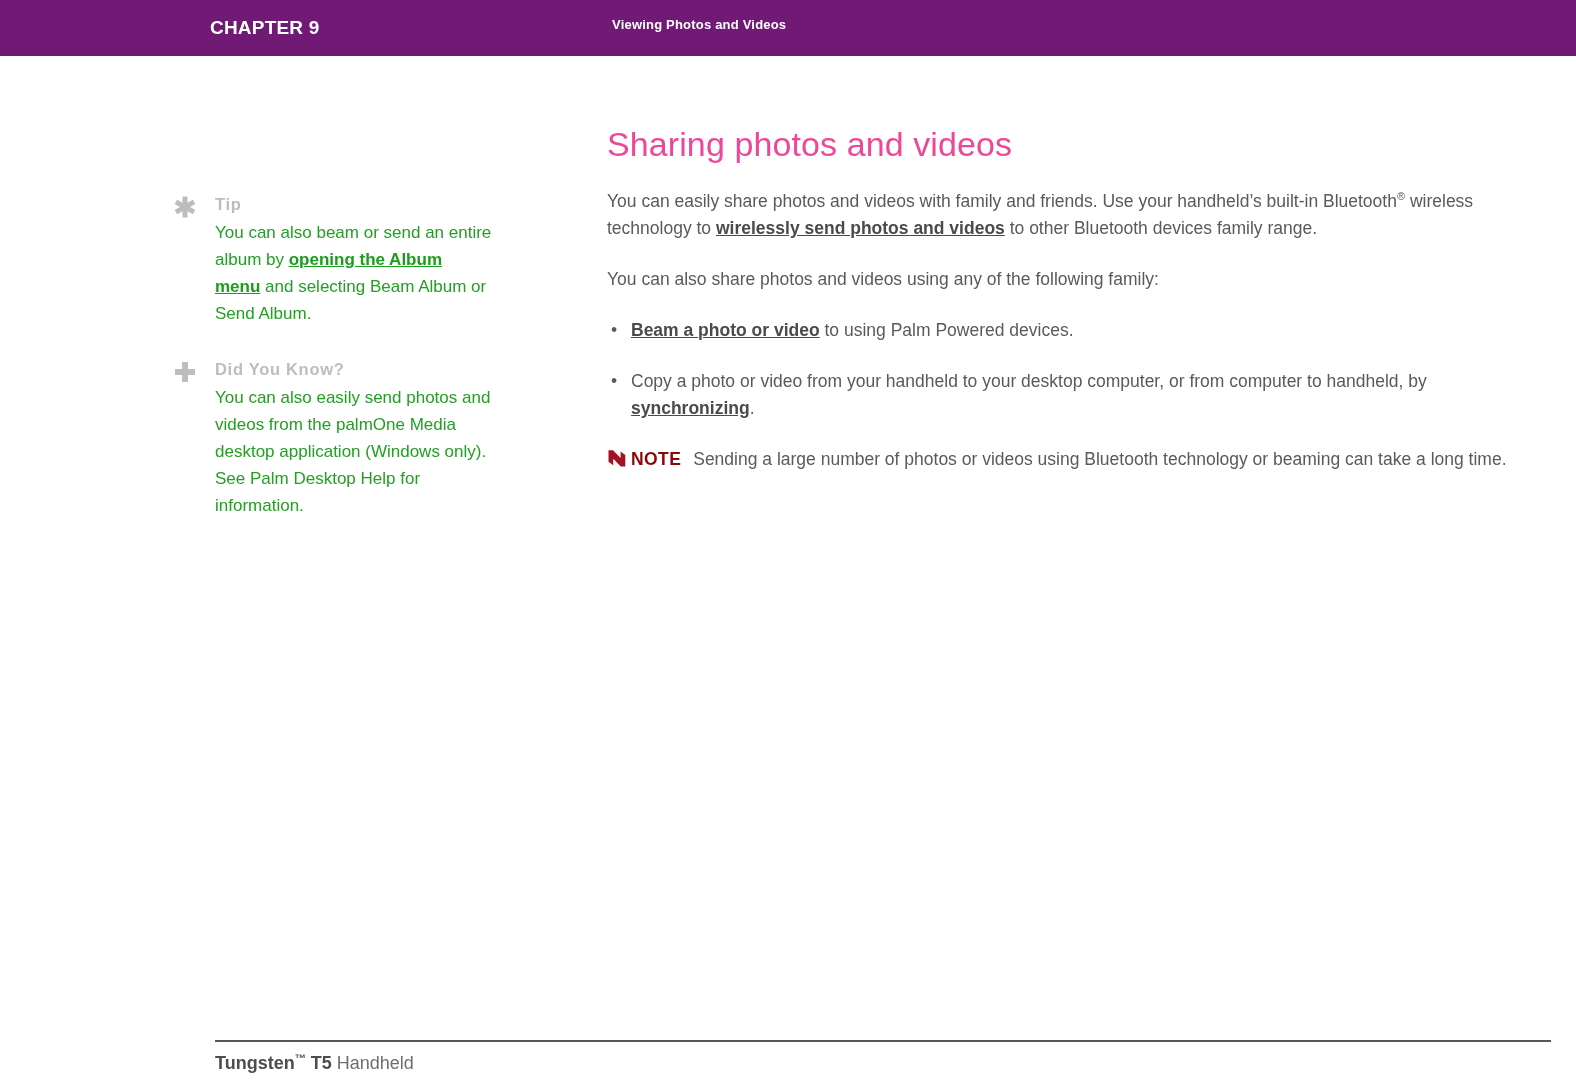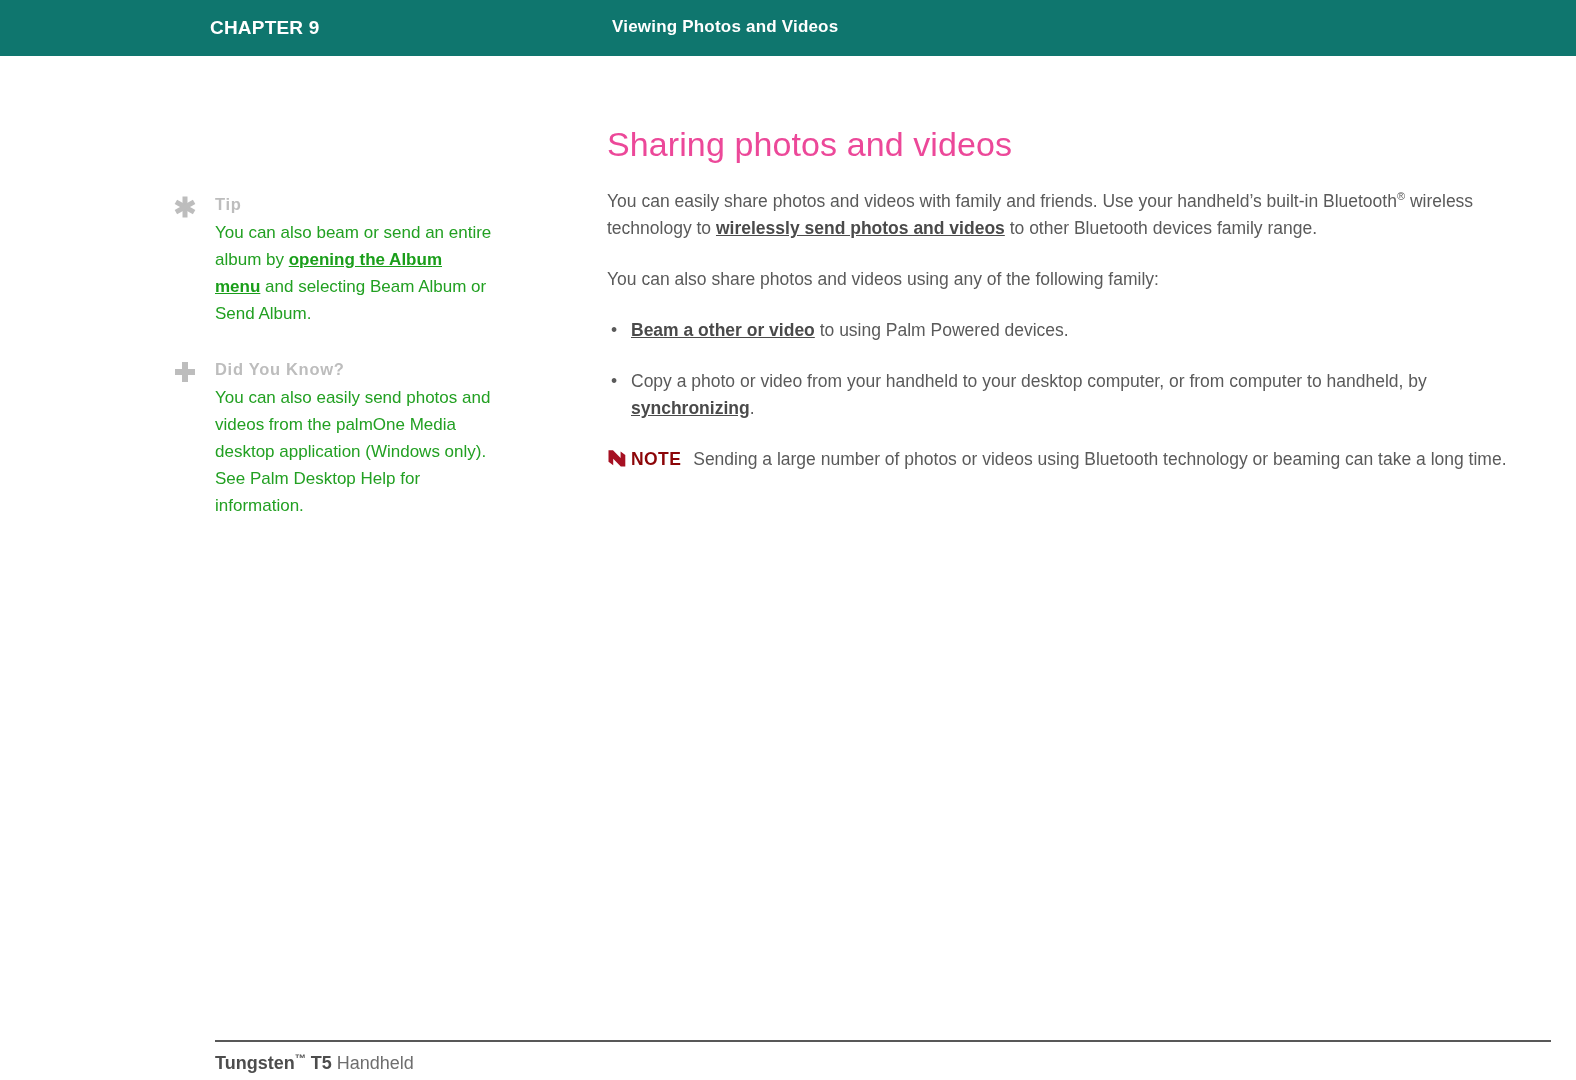--- a/index.html
+++ b/index.html
@@ -15,37 +15,37 @@
     overflow: hidden;
   }
 
   
   .header-bar {
     position: absolute;
     left: 0;
     top: 0;
     width: 1576px;
     height: 56px;
-    background: #0f766e;
+    background: #701a75;
   }
   .header-chapter {
     position: absolute;
     left: 210px;
     top: 17px;
     font-size: 19px;
     font-weight: bold;
     color: #ffffff;
     letter-spacing: 0.2px;
     white-space: nowrap;
   }
   .header-title {
     position: absolute;
     left: 612px;
     top: 17px;
-    font-size: 17px;
+    font-size: 13px;
     font-weight: bold;
     color: #ffffff;
     letter-spacing: 0.2px;
     white-space: nowrap;
   }
 
   
   .sidebar {
     position: absolute;
     left: 172px;
@@ -243,21 +243,21 @@
 
 <div class="content">
 
   <h1 class="page-heading">Sharing photos and videos</h1>
 
   <p class="para"><span>You can easily share photos and videos with family and friends. Use your handheld’s built-in Bluetooth</span><sup>®</sup><span> wireless technology to </span><a class="tlink" href="#">wirelessly send photos and videos</a><span> to other Bluetooth devices family range.</span></p>
 
   <p class="para">You can also share photos and videos using any of the following family:</p>
 
   <ul class="bullets">
-    <li><span></span><a class="tlink" href="#">Beam a other or video</a><span> to using Palm Powered devices.</span></li>
+    <li><span></span><a class="tlink" href="#">Beam a photo or video</a><span> to using Palm Powered devices.</span></li>
     <li><span>Copy a photo or video from your handheld to your desktop computer, or from computer to handheld, by </span><a class="tlink" href="#">synchronizing</a><span>.</span></li>
   </ul>
 
   <p class="note-callout"><span class="note-flag"><svg width="20" height="19" viewBox="0 0 20 19" aria-hidden="true">
           <path d="M1.5 1.2 L6.0 1.2 L13.6 9.0 L13.6 2.6 L18.3 6.0 L18.3 17.6 L13.8 17.6 L6.2 9.8 L6.2 16.2 L1.5 12.8 Z" fill="#a61022"></path>
         </svg></span><span class="note-label">NOTE</span><span>Sending a large number of photos or videos using Bluetooth technology or beaming can take a long time.</span></p>
 
 </div>
 
 <div class="footer-rule"></div>

